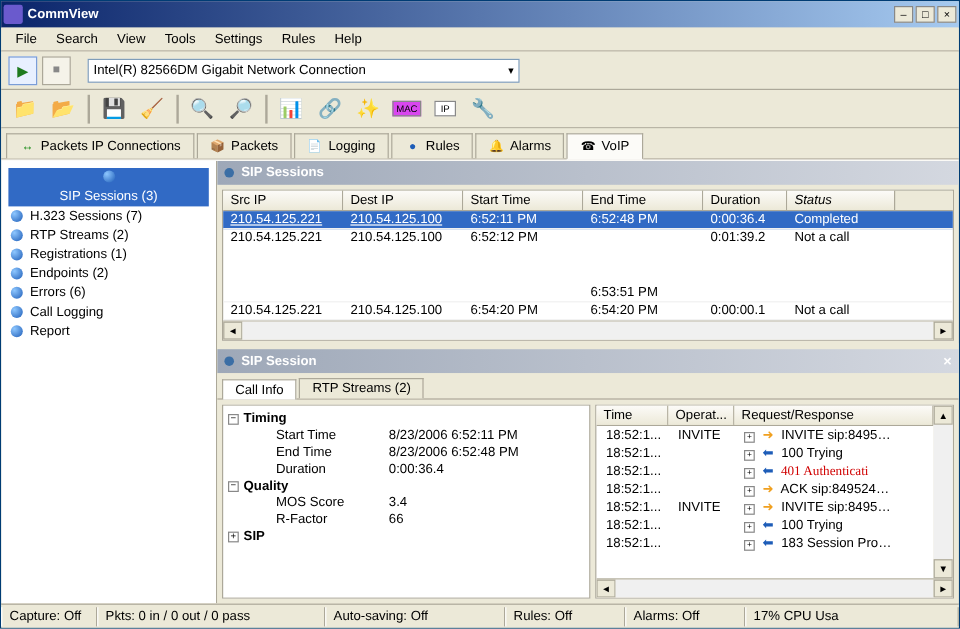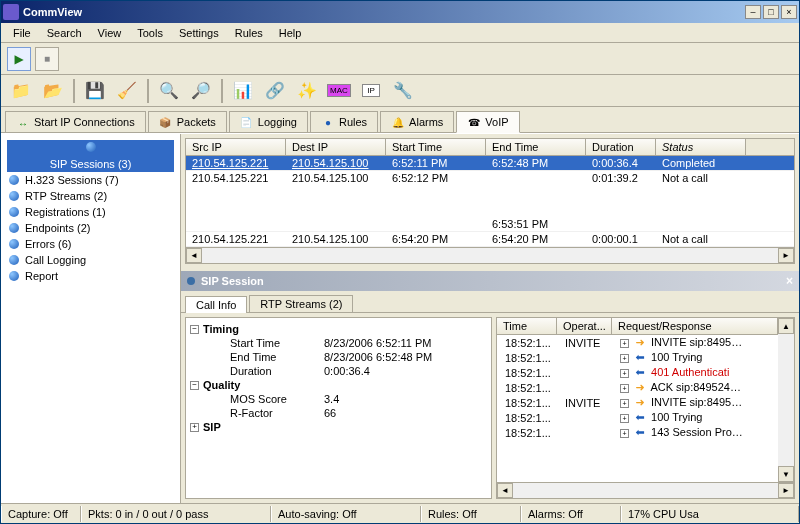--- a/index.html
+++ b/index.html
@@ -53,21 +53,21 @@
 .detail-right { flex:1; background:white; border:1px solid #aca899; display:flex; flex-direction:column; overflow:hidden;}
 .tree-row { display:flex; align-items:center; padding:1px 0; gap:4px;}
 .tree-toggle { width:9px; height:9px; border:1px solid #888; display:flex; align-items:center; justify-content:center; font-size:8px; line-height:1;}
 .tree-indent { width:16px; display:inline-block;}
 .rr-header { display:flex; background:#ece9d8; border-bottom:1px solid #aca899;}
 .rr-body { flex:1; overflow:hidden;}
 .rr-row { display:flex; padding:0 2px; align-items:center;}
 .arrow-icon { width:16px; display:inline-flex; justify-content:center; font-size:11px;}
 .arrow-right { color:#f0a020;}
 .arrow-left { color:#1e5db8;}
-.red-text { color:#d00000;}
+.red-text { color:#d00000;font-family:Liberation Serif, serif;}
 .link-text { color:#0000ee;}
 .statusbar { height:20px; background:#ece9d8; border-top:1px solid #aca899; display:flex; align-items:center;}
 .sb-cell { padding:2px 6px; border-right:1px solid #aca899; border-left:1px solid #fff;}
 .vscroll { width:16px; background:#ece9d8; display:flex; flex-direction:column;}
 .vscroll .arrow { height:16px; border:1px solid #aca899; display:flex; align-items:center; justify-content:center; font-size:8px;}
 .vscroll .track { flex:1; background:#f0f0f0;}
 .table-scroll-container { display:flex;}
 .expand-box { width:9px; height:9px; border:1px solid #888; display:inline-flex; align-items:center; justify-content:center; font-size:7px; margin-right:3px;}
 </style>
 </head>
@@ -96,20 +96,23 @@
   </div>
 
   <div class="toolbar1">
     <div class="play-btn">
         <span style="color:#1e7a1e;font-size:12px">▶</span>
       </div>
     <div class="stop-btn">
         <span style="color:#888;font-size:10px">■</span>
       </div>
     <div style="width:6px"></div>
+    <div class="network-select">
+      <span>Intel(R) 82566DM Gigabit Network Connection</span>
+    </div>
   </div>
 
   <div class="toolbar2">
     <div class="tb-icon">
         <span>📁</span>
       </div>
     <div class="tb-icon">
         <span>📂</span>
       </div>
     <div class="tb-sep"></div>
@@ -143,21 +146,21 @@
         <span style="font-size:8px;border:1px solid #888;padding:1px 4px;background:#fff">IP</span>
       </div>
     <div class="tb-icon">
         <span>🔧</span>
       </div>
   </div>
 
   <div class="main-tabs">
     <div class="main-tab">
       <span class="tab-icon" style="color:green">↔</span>
-      <span>Start IP Connections</span>
+      <span>Packets IP Connections</span>
     </div>
     <div class="main-tab">
       <span class="tab-icon">📦</span>
       <span>Packets</span>
     </div>
     <div class="main-tab">
       <span class="tab-icon">📄</span>
       <span>Logging</span>
     </div>
     <div class="main-tab">
@@ -206,20 +209,24 @@
         <span>Call Logging</span>
       </div>
       <div class="sidebar-item">
         <span class="bullet"></span>
         <span>Report</span>
       </div>
     </div>
 
     <div class="right-pane">
 
+      <div class="panel-header">
+        <span class="bullet2"></span>
+        <span>SIP Sessions</span>
+      </div>
       <div class="table-wrap" style="margin-bottom:2px">
         <div class="table-scroll-container">
           <div style="flex:1">
             <div class="table-header" id="sessions-header">
                 <div class="th" style="width: 100px;">Src IP</div>
                 <div class="th" style="width: 100px;">Dest IP</div>
                 <div class="th" style="width: 100px;">Start Time</div>
                 <div class="th" style="width: 100px;">End Time</div>
                 <div class="th" style="width: 70px;">Duration</div>
                 <div class="th" style="width: 90px; font-style: italic;">Status</div>
@@ -354,21 +361,21 @@
                     <div class="td" style="flex: 1 1 0%;"><span class="expand-box">+</span><span class="arrow-icon arrow-right">➜</span><span> INVITE sip:8495…</span></div>
                   </div>
                   <div class="rr-row">
                     <div class="td" style="width: 60px;">18:52:1...</div>
                     <div class="td" style="width: 55px;"></div>
                     <div class="td" style="flex: 1 1 0%;"><span class="expand-box">+</span><span class="arrow-icon arrow-left">⬅</span><span> 100 Trying</span></div>
                   </div>
                   <div class="rr-row">
                     <div class="td" style="width: 60px;">18:52:1...</div>
                     <div class="td" style="width: 55px;"></div>
-                    <div class="td" style="flex: 1 1 0%;"><span class="expand-box">+</span><span class="arrow-icon arrow-left">⬅</span><span> 143 Session Pro…</span></div>
+                    <div class="td" style="flex: 1 1 0%;"><span class="expand-box">+</span><span class="arrow-icon arrow-left">⬅</span><span> 183 Session Pro…</span></div>
                   </div>
                 </div>
             </div>
             <div class="vscroll">
               <div class="arrow">▲</div>
               <div class="track"></div>
               <div class="arrow">▼</div>
             </div>
           </div>
           <div class="hscroll">

